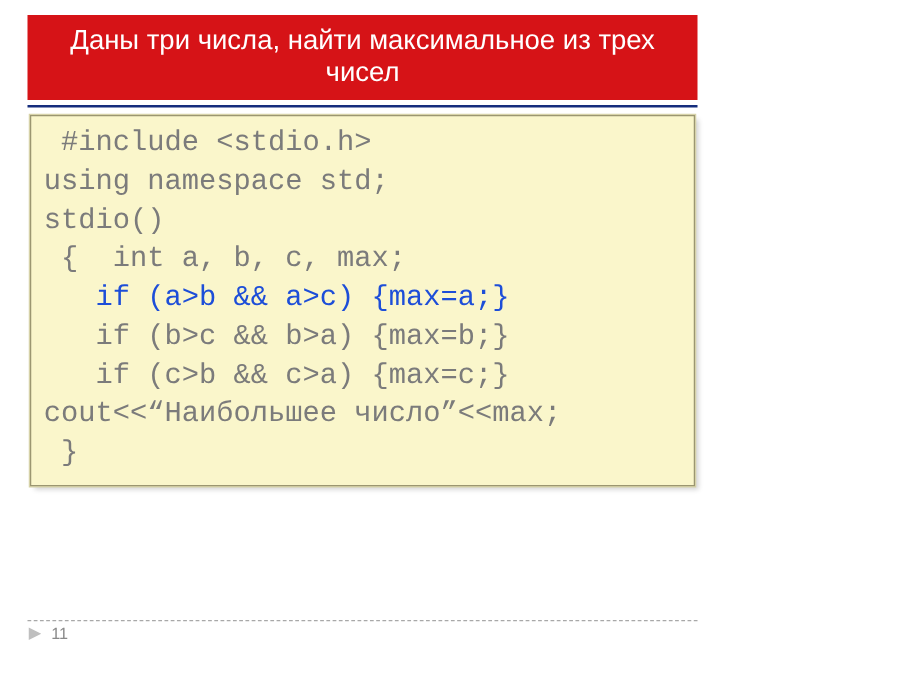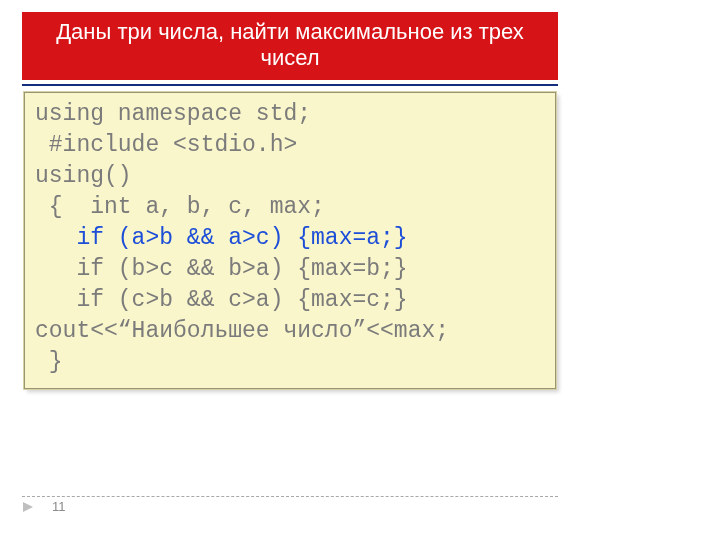--- a/index.html
+++ b/index.html
@@ -54,40 +54,40 @@
     bottom: 26px;
   }
   .footer-rule {
     border: 0;
     border-top: 1px dashed #a8a8a8;
     margin-bottom: 2px;
   }
   .footer-content {
     display: flex;
     align-items: center;
-    gap: 18px;
+    gap: 7px;
     color: #8a8a8a;
     font-size: 13px;
     font-family: "Segoe UI", Arial, sans-serif;
   }
   .play-icon svg { display: block; }
 </style>
 </head>
 <body>
 
 <div class="slide">
 
   <div class="title-bar">Даны три числа, найти максимальное из трех чисел</div>
 
   <hr class="rule-blue">
 
   <div class="code-area">
+    <div class="code-line gray"> #include &lt;stdio.h&gt;</div>
     <div class="code-line gray">using namespace std;</div>
-    <div class="code-line gray"> #include &lt;stdio.h&gt;</div>
-    <div class="code-line gray">using()</div>
+    <div class="code-line gray">stdio()</div>
     <div class="code-line gray"> {  int a, b, c, max;</div>
     <div class="code-line">   if (a&gt;b &amp;&amp; a&gt;c) {max=a;}</div>
     <div class="code-line gray">   if (b&gt;c &amp;&amp; b&gt;a) {max=b;}</div>
     <div class="code-line gray">   if (c&gt;b &amp;&amp; c&gt;a) {max=c;}</div>
     <div class="code-line gray">cout&lt;&lt;“Наибольшее число”&lt;&lt;max;</div>
     <div class="code-line gray"> }</div>
   </div>
 
   <div class="footer">
     <hr class="footer-rule">

